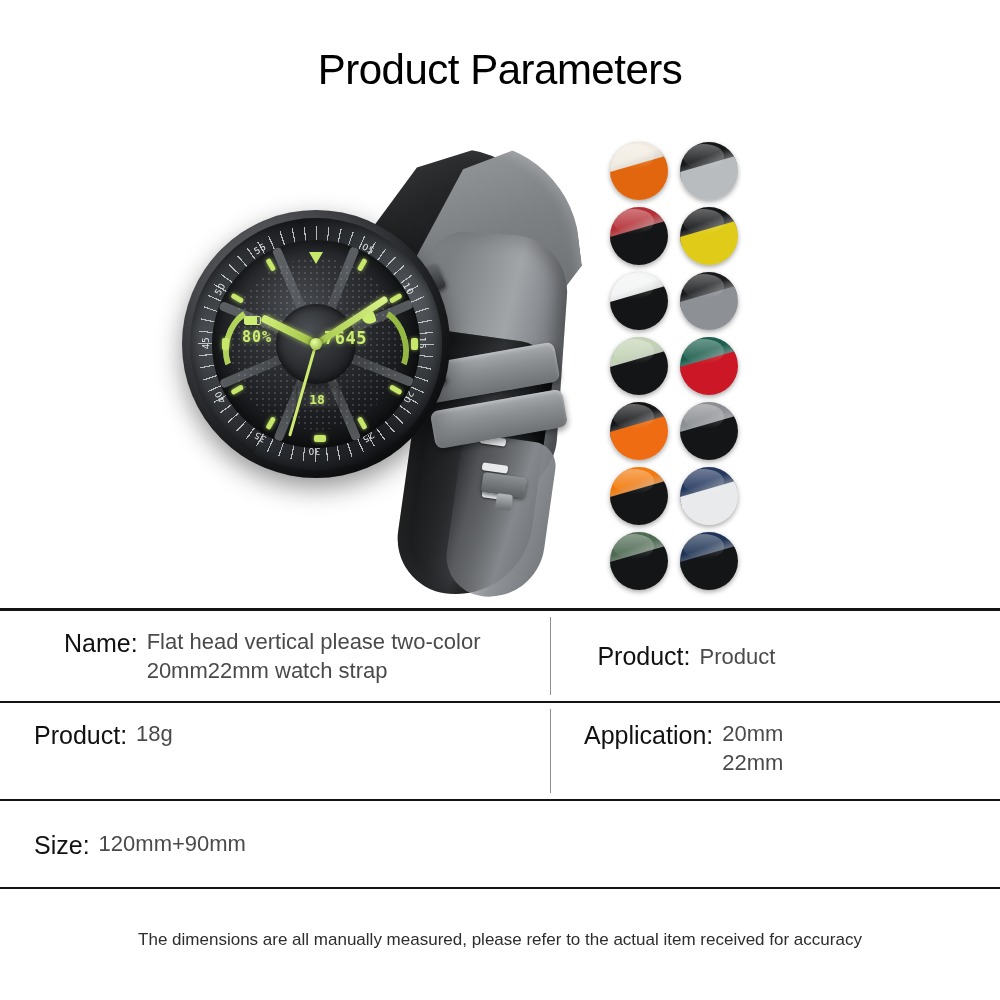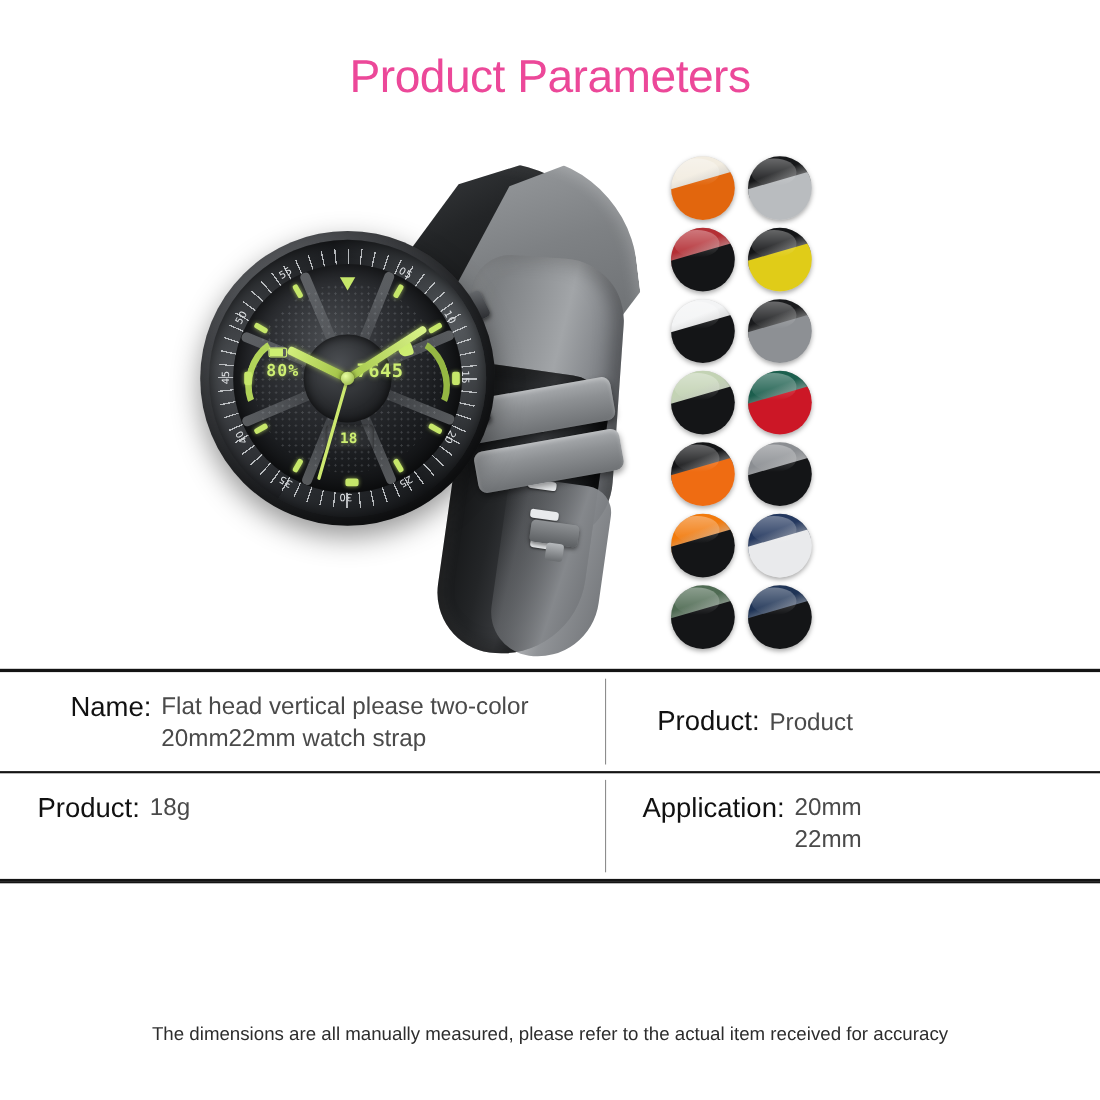--- a/index.html
+++ b/index.html
@@ -23,21 +23,21 @@
   
   #page-title {
     position: absolute;
     top: 46px;
     left: 0;
     width: 1000px;
     text-align: center;
     font-size: 42px;
     font-weight: 400;
     letter-spacing: -0.5px;
-    color: #ec4899;
+    color: #000000;
   }
 
   
   #hero {
     position: absolute;
     top: 128px;
     left: 0;
     width: 1000px;
     height: 470px;
   }
@@ -689,19 +689,25 @@
       </div>
       <div class="cell">
         <span class="spec-label">Application:</span>
         <span class="spec-value">20mm
 22mm</span>
       </div>
     </div>
 
     <div class="rule thin"></div>
 
+    <div class="spec-row" id="row-size">
+      <div class="cell">
+        <span class="spec-label">Size:</span>
+        <span class="spec-value">120mm+90mm</span>
+      </div>
+    </div>
 
     <div class="rule thin"></div>
   </div>
 
   <div id="footer-note">The dimensions are all manually measured, please refer to the actual item received for accuracy</div>
 
 </div>
 
 </body></html>

